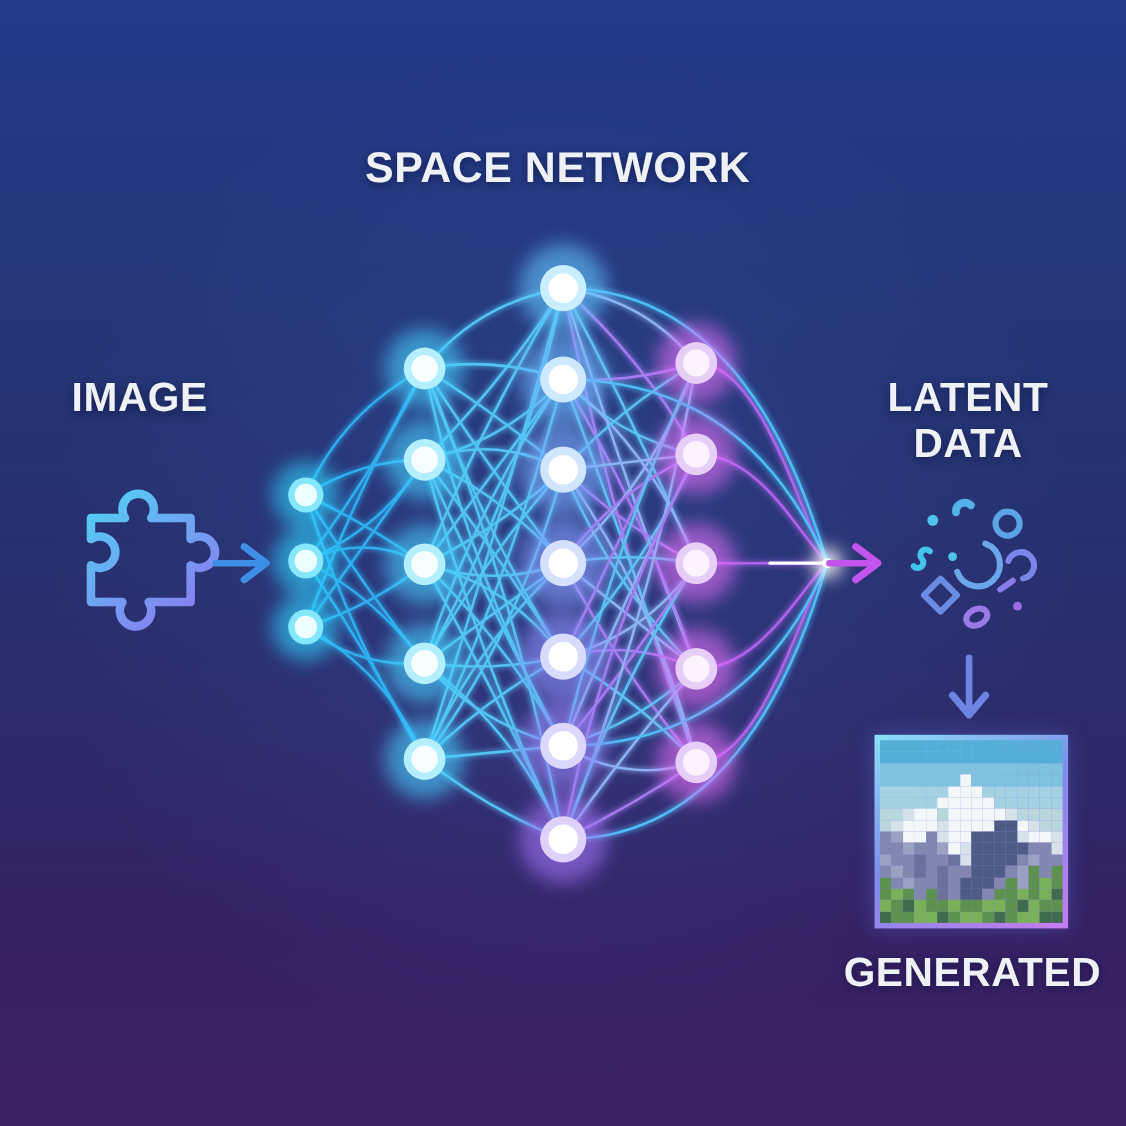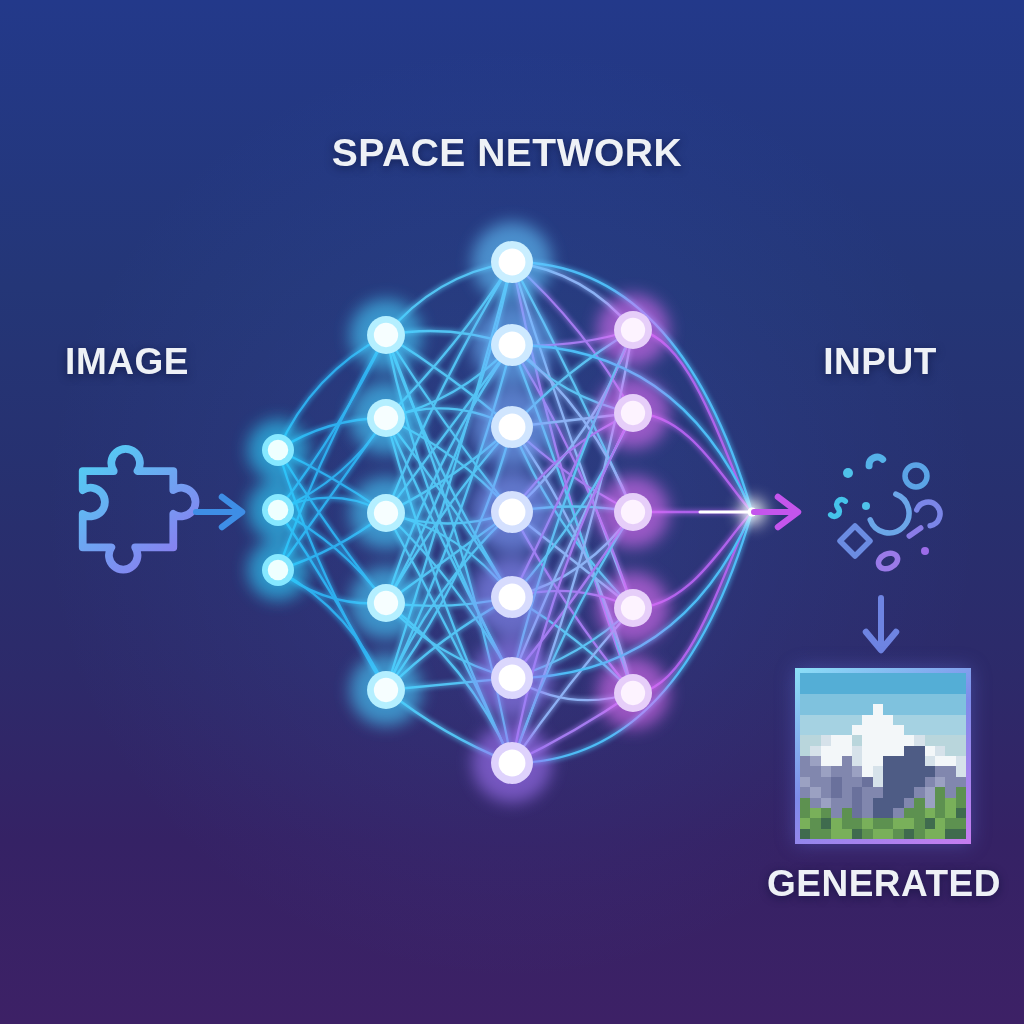--- a/index.html
+++ b/index.html
@@ -372,21 +372,22 @@
 
   <div class="caption" id="title">
     <span>SPACE NETWORK</span>
   </div>
 
   <div class="caption" id="input-label">
     <span>IMAGE</span>
   </div>
 
   <div class="caption" id="latent-label">
-    <span>INPUT</span>
+    <span>LATENT</span>
+    <span>DATA</span>
   </div>
 
   <div id="pixel-frame">
     <div id="pixel-grid">
         <div style="background: rgb(84, 174, 214);"></div>
         <div style="background: rgb(84, 174, 214);"></div>
         <div style="background: rgb(84, 174, 214);"></div>
         <div style="background: rgb(84, 174, 214);"></div>
         <div style="background: rgb(84, 174, 214);"></div>
         <div style="background: rgb(84, 174, 214);"></div>

